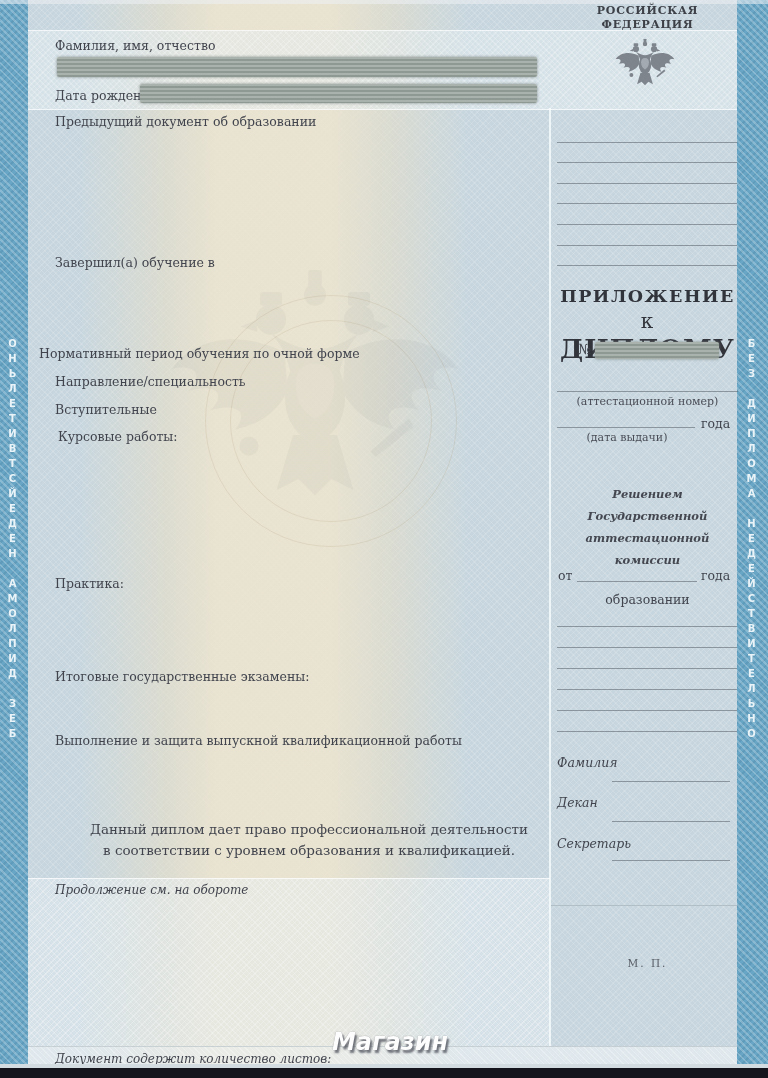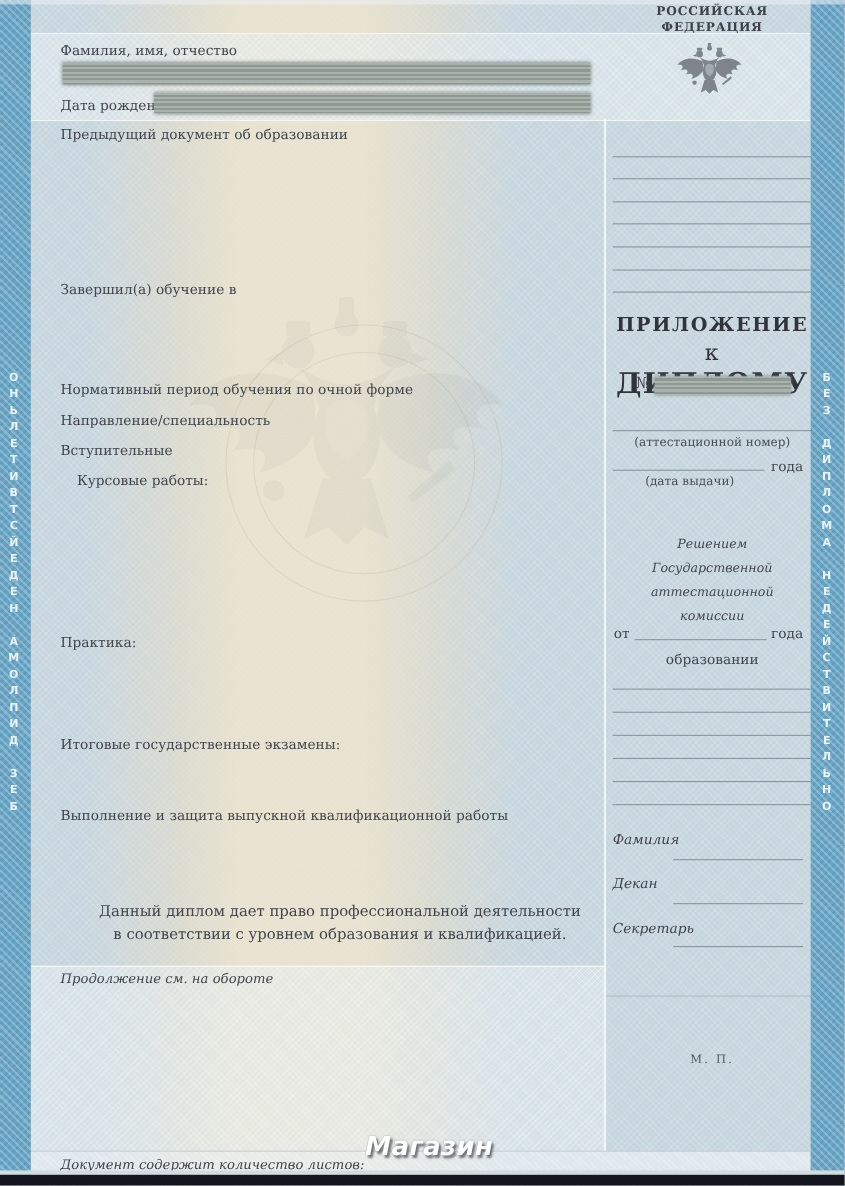--- a/index.html
+++ b/index.html
@@ -99,21 +99,21 @@
     text-align:center; font-size:17.5px; letter-spacing:1.5px; font-weight:600; color:#32343b;
   }
   .sup-title2{
     position:absolute; left:557px; top:304px; width:181px; z-index:5;
     text-align:center; font-size:26px; letter-spacing:1px; font-weight:600; color:#32343b;
   }
   .sup-title2 .small-k{font-size:20px; font-weight:500;}
   .caption{font-size:11px; color:#494c55;}
   .commission{
     position:absolute; left:557px; top:483px; width:181px; z-index:5;
-    text-align:center; font-style:italic; font-size:11.5px; line-height:22px; color:#44474f;
+    text-align:center; font-style:italic; font-size:11.5px; line-height:22px; color:#44474f;font-weight:bold;
   }
   .watermark{
     position:absolute; left:230px; top:972px; width:320px; z-index:6;
     text-align:center; font-family:"DejaVu Sans", sans-serif;
     font-size:24px; line-height:44px; font-weight:700; font-style:italic;
     color:#fdfdfd; text-shadow:2px 3px 2px rgba(75,78,88,.75), 0 0 1px rgba(90,90,100,.8);margin-top:48px;
   }
   .seal{letter-spacing:2px; font-size:10.5px; color:#565b63;}
   .scan-top{position:absolute; left:0; top:0; width:768px; height:4px; z-index:7; background:rgba(236,241,244,.55);}
   .scan-line{position:absolute; left:0; top:1064px; width:768px; height:4px; z-index:7; background:#d3dde1;}
@@ -230,24 +230,24 @@
 
   <div class="t" style="left:55px;top:38px">Фамилия, имя, отчество</div>
   <div class="redacted" style="left:57px;top:57px;width:480px;height:20px"></div>
   <div class="t" style="left:55px;top:88px">Дата рождения</div>
   <div class="redacted" style="left:140px;top:84px;width:397px;height:19px"></div>
 
   <div class="t" style="left:55px;top:114px">Предыдущий документ об образовании</div>
 
 
   <div class="t" style="left:55px;top:255px">Завершил(а) обучение в</div>
-  <div class="t" style="left:55px;top:346px">Нормативный период обучения по очной форме</div>
+  <div class="t" style="left:39px;top:346px">Нормативный период обучения по очной форме</div>
   <div class="t" style="left:55px;top:374px">Направление/специальность</div>
   <div class="t" style="left:55px;top:402px">Вступительные</div>
-  <div class="t" style="left:70px;top:429px">Курсовые работы:</div>
+  <div class="t" style="left:58px;top:429px">Курсовые работы:</div>
   <div class="t" style="left:55px;top:576px">Практика:</div>
   <div class="t" style="left:55px;top:669px">Итоговые государственные экзамены:</div>
   <div class="t" style="left:55px;top:733px">Выполнение и защита выпускной квалификационной работы</div>
 
   <div class="t ctr" style="left:28px;top:819px;width:562px;font-size:13.5px;line-height:21px">
     <div>Данный диплом дает право профессиональной деятельности</div>
     <div>в соответствии с уровнем образования и квалификацией.</div>
   </div>
 
   <div class="t it" style="left:55px;top:882px;font-size:12px">Продолжение см. на обороте</div>

